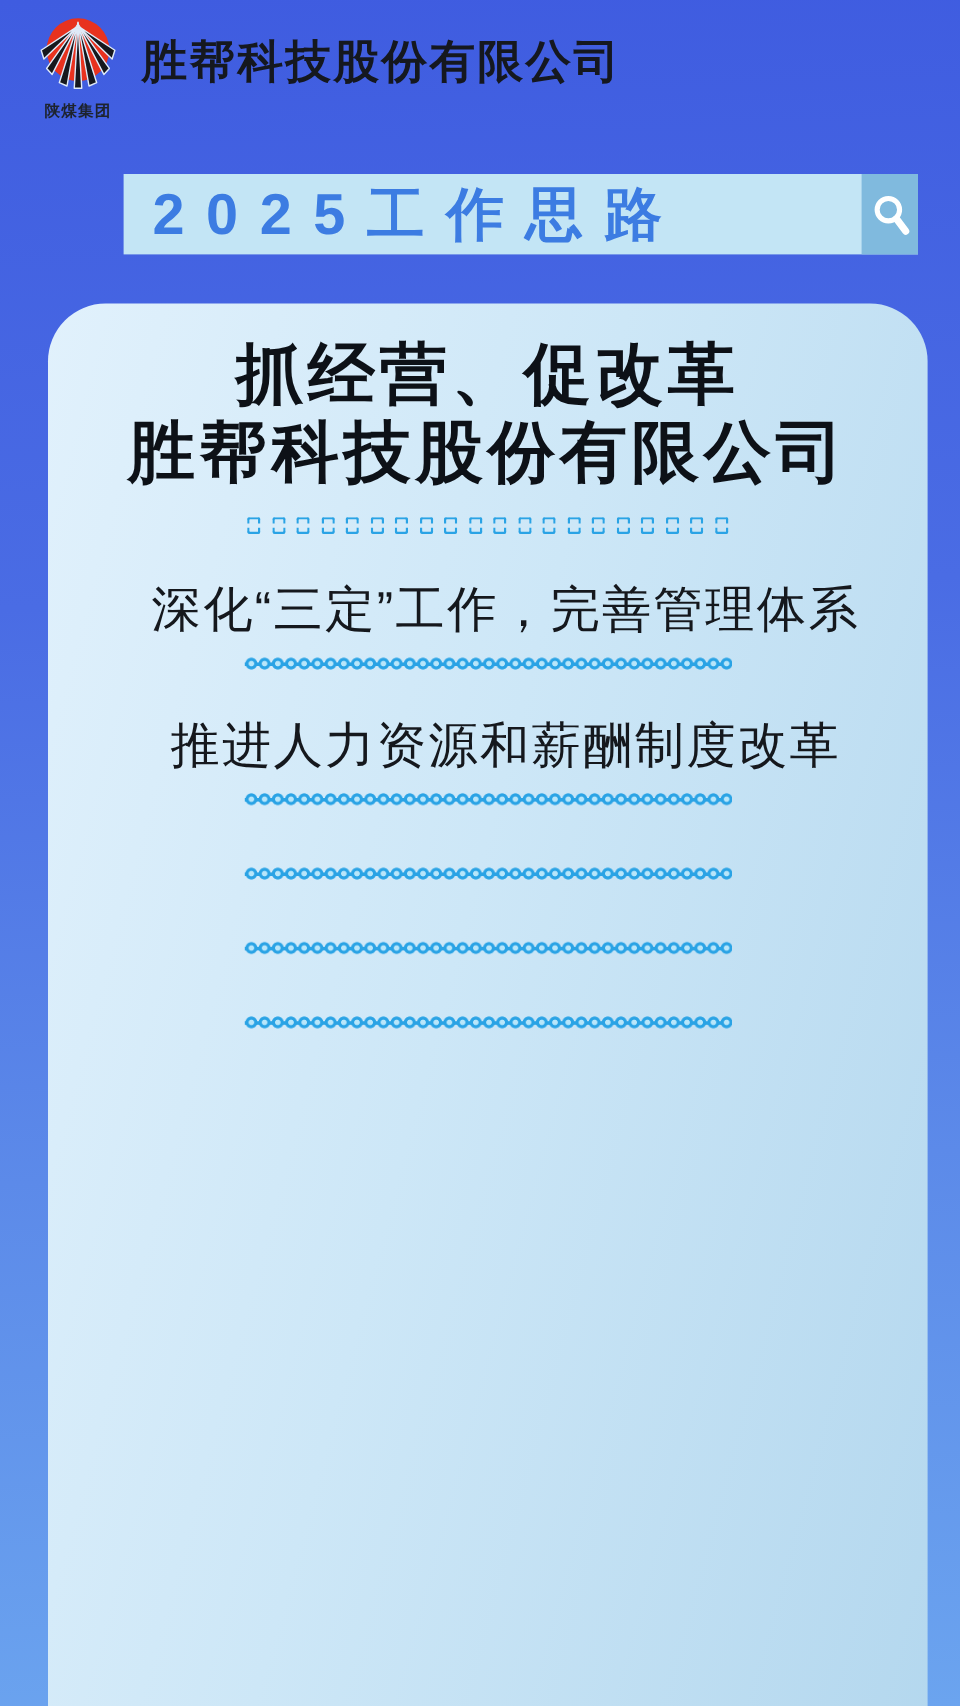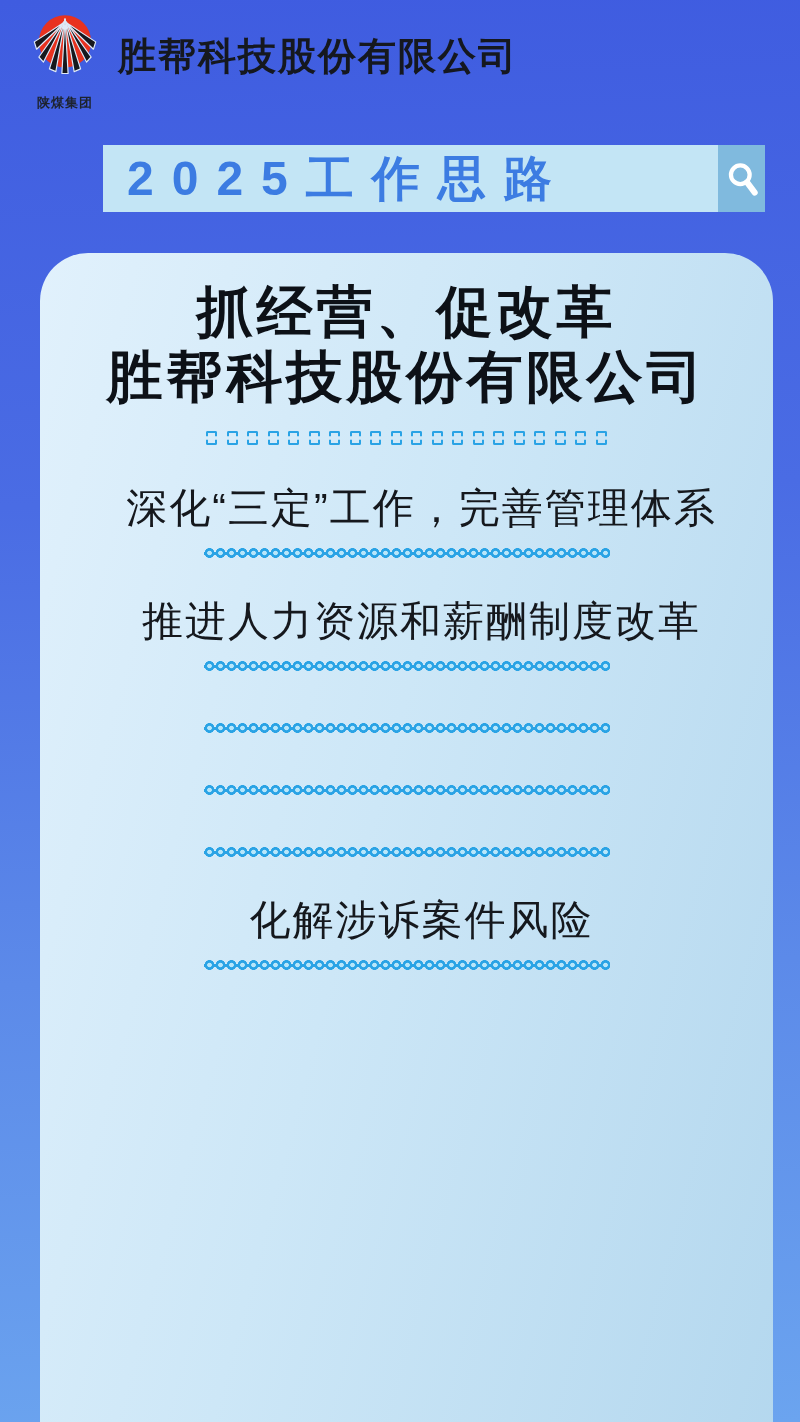--- a/index.html
+++ b/index.html
@@ -6,21 +6,21 @@
   body{
     width:800px;height:1422px;overflow:hidden;
     font-family:"Liberation Sans","DejaVu Sans",sans-serif;
     background:linear-gradient(178deg,#3f5ce0 0%,#4a6ce4 35%,#5c8ae9 68%,#6ba4ef 100%);
     position:relative;
   }
   
   .header{position:absolute;top:14px;left:28px;display:flex;align-items:center;}
   .logo{display:flex;flex-direction:column;align-items:center;width:74px;}
   .logo-emblem{width:66px;height:64px;display:block;}
-  .logo-text{font-size:13px;font-weight:bold;color:#1d232e;letter-spacing:1px;margin-top:16px;white-space:nowrap;}
+  .logo-text{font-size:13px;font-weight:bold;color:#1d232e;letter-spacing:1px;margin-top:6px;white-space:nowrap;}
   .company{font-size:38px;font-weight:bold;color:#15181f;letter-spacing:2px;margin:0 0 0 16px;padding-bottom:14px;white-space:nowrap;}
   
   .banner{
     position:absolute;top:145px;left:103px;width:662px;height:67px;
     background:#c3e5f5;display:flex;align-items:stretch;
   }
   .banner-text{
     flex:1;display:flex;align-items:center;padding-left:24px;
     font-size:48px;font-weight:bold;color:#3c7ce2;letter-spacing:18px;white-space:nowrap;
   }
@@ -123,19 +123,15 @@
     </div>
     <div class="item">
       <div class="bead-line"></div>
     </div>
     <div class="item">
       <div class="bead-line"></div>
     </div>
     <div class="item">
       <div class="bead-line"></div>
     </div>
-    <div class="item">
-      <div class="item-text">化解涉诉案件风险</div>
-      <div class="bead-line"></div>
-    </div>
   </div>
 
 </div>
 
 </body></html>

